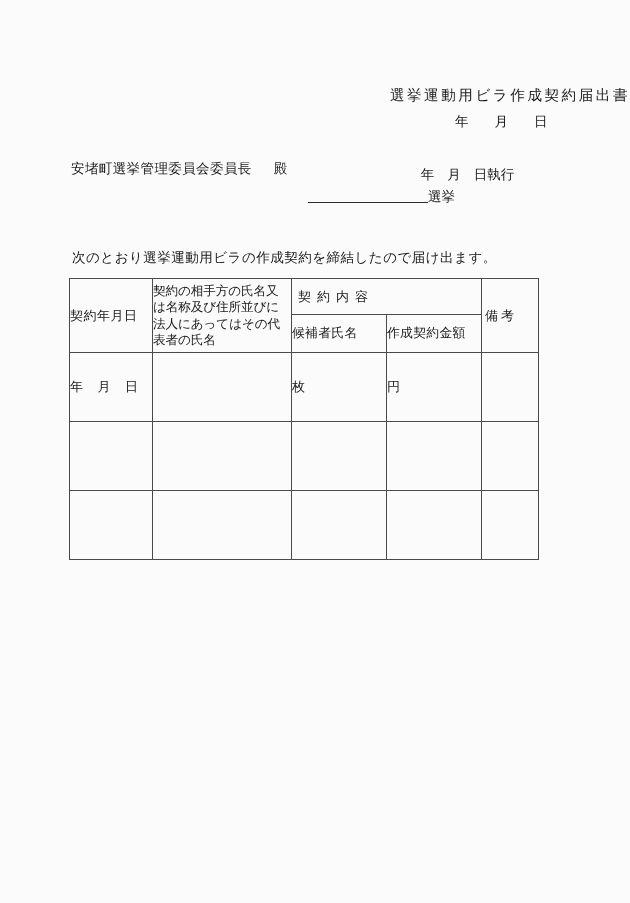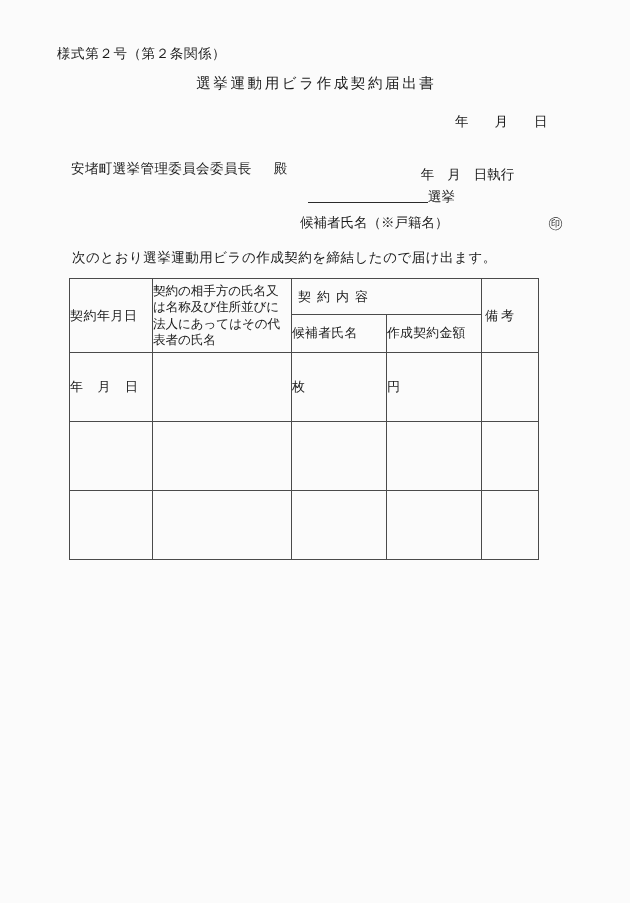--- a/index.html
+++ b/index.html
@@ -25,23 +25,23 @@
     position: absolute;
     left: 57px;
     top: 45px;
     font-size: 13.5px;
     letter-spacing: 0.6px;
     white-space: nowrap;
   }
   .doc-title {
     position: absolute;
     left: 0;
-    top: 74px;
+    top: 86px;
     width: 630px;
-    text-align: center;
+    text-align: right;
     font-size: 14.5px;
     letter-spacing: 2.6px;
     text-indent: 2.6px;
     white-space: nowrap;
   }
   .filing-date {
     position: absolute;
     left: 455px;
     top: 113px;
     font-size: 13.5px;
@@ -194,42 +194,37 @@
   .footer-note .label-gap {
     display: inline-block;
     width: 17px;
   }
 </style>
 </head>
 <body>
 
 <div class="page">
 
-  <div class="form-code">様式第２号（第２条関係）</div>
 
   <div class="doc-title">選挙運動用ビラ作成契約届出書</div>
 
   <div class="filing-date">
     <span>年</span><span class="gap"></span><span>月</span><span class="gap"></span><span>日</span>
   </div>
 
   <div class="addressee">
     <span>安堵町選挙管理委員会委員長</span><span class="honorific">殿</span>
   </div>
 
   <div class="election-block">
     <div class="election-line-1">
       <span>年</span><span class="sp"></span><span>月</span><span class="sp"></span><span>日執行</span>
     </div>
     <div class="election-line-2">
       <span class="blank"></span><span>選挙</span>
-    </div>
-    <div class="candidate-line">
-      <span>候補者氏名（※戸籍名）</span>
-      <span class="seal-mark">㊞</span>
     </div>
   </div>
 
   <div class="statement">次のとおり選挙運動用ビラの作成契約を締結したので届け出ます。</div>
 
   <table class="contract-table">
     <colgroup>
       <col class="col-date">
       <col class="col-party">
       <col class="col-sheets">

